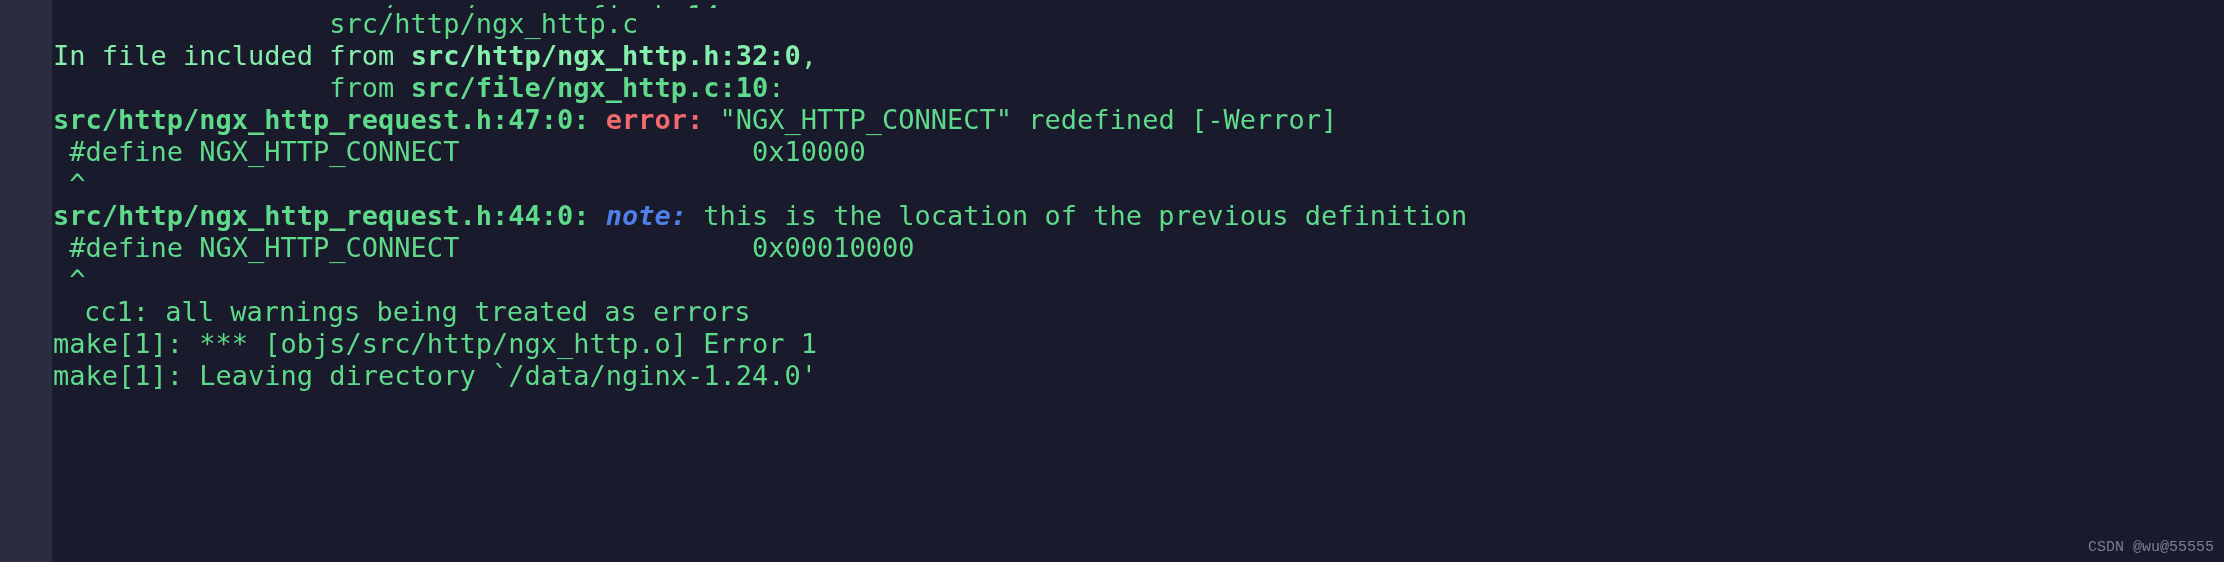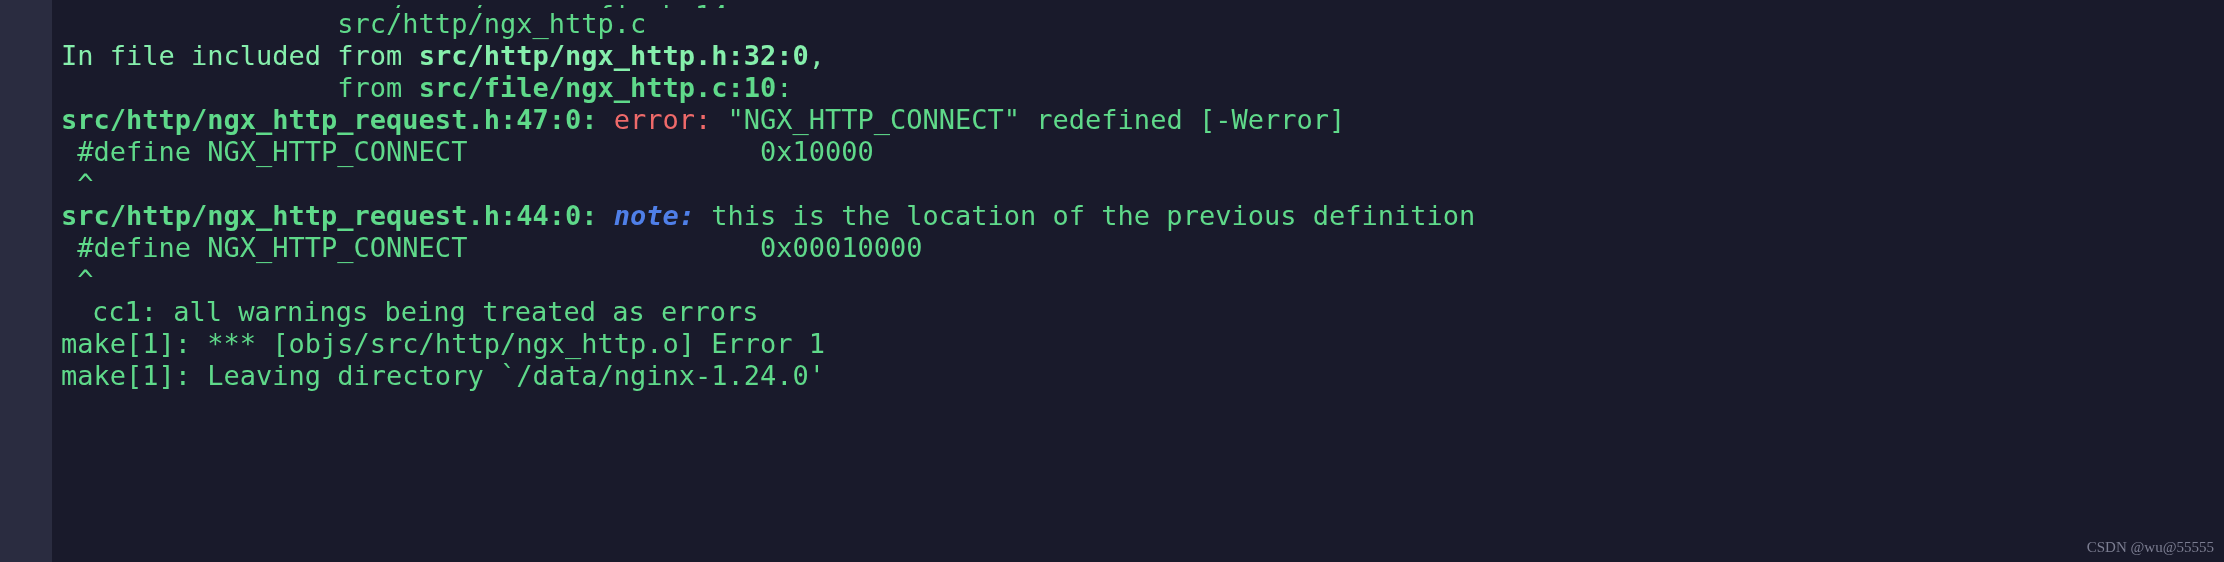--- a/index.html
+++ b/index.html
@@ -31,21 +31,21 @@
     height: 562px;
     background: #2a2c40;
   }
 
   #console {
     position: absolute;
     left: 52px;
     top: 0;
     width: 2079px;
     height: 562px;
-    padding-left: 9px;
+    padding-left: 1px;
     box-sizing: border-box;
   }
 
   .line {
     height: 32px;
     line-height: 32px;
     font-size: 27px;
     color: #5fd98a;
     white-space: pre;
     letter-spacing: 0px;
@@ -55,33 +55,33 @@
   .line.clipped {
     height: 8px;
     line-height: 32px;
     overflow: hidden;
   }
 
   .b {
     font-weight: bold;
   }
   .err {
-    font-weight: normal;
+    font-weight: bold;
     color: #ef6a6a;
   }
   .note {
     font-weight: bold;
     color: #4f7fe8;
   }
 
   #watermark {
     position: absolute;
     right: 10px;
     bottom: 6px;
-    font-family: Liberation Serif, serif;
+    font-family: Liberation Mono, monospace;
     font-size: 15px;
     color: #8d8fa3;
     opacity: 0.85;
     white-space: pre;
   }
 </style>
 </head>
 <body>
 
 <div id="terminal" style="background: rgb(25, 26, 43);">

